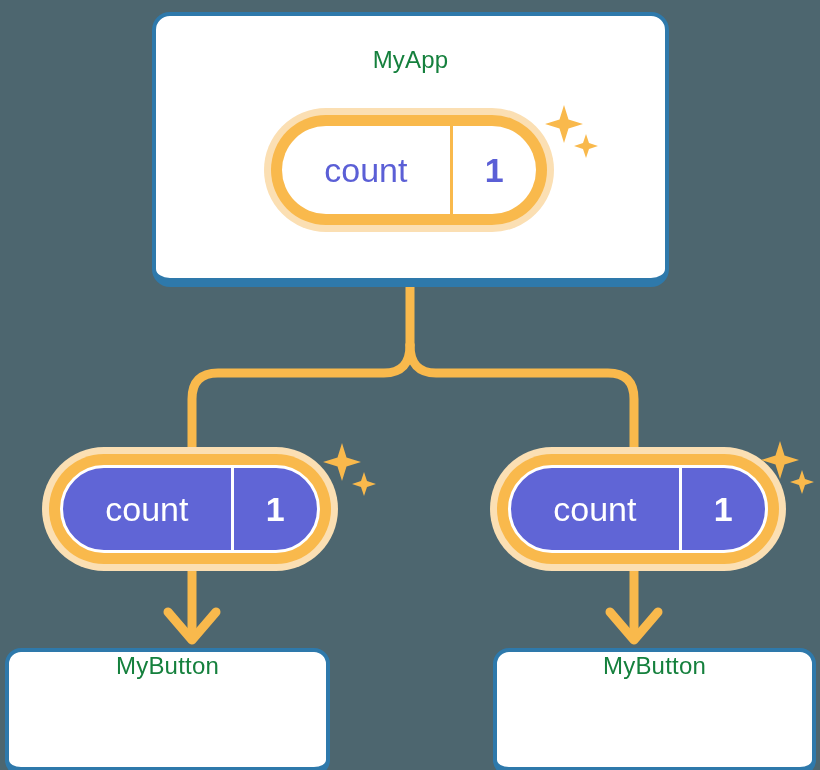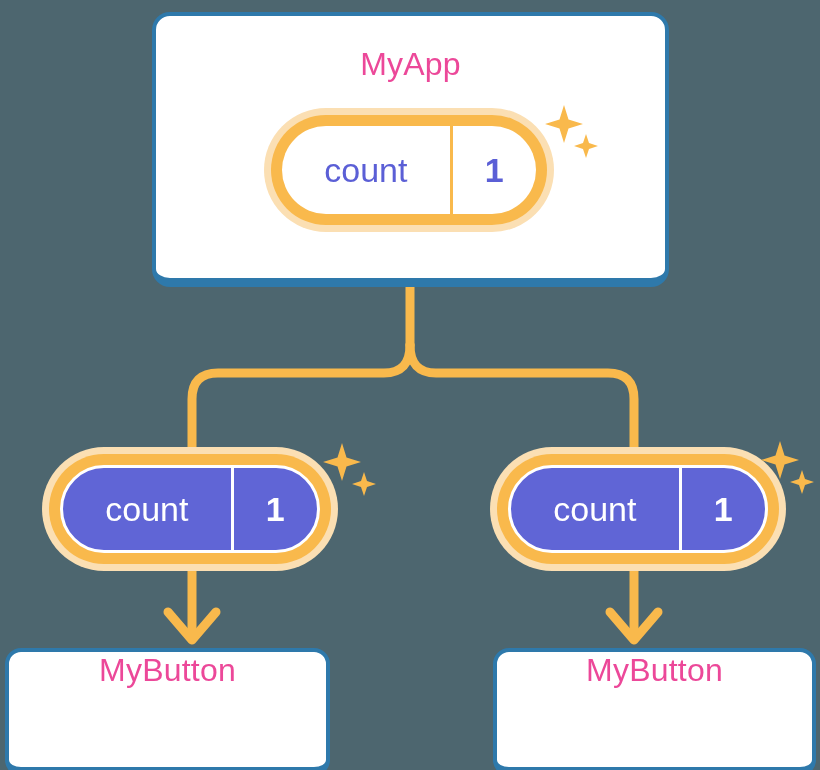--- a/index.html
+++ b/index.html
@@ -27,22 +27,22 @@
   
   .card {
     position: absolute;
     background: #ffffff;
     border: 4px solid #2e79ab;
     border-bottom-width: 9px;
     border-radius: 18px;
     box-sizing: border-box;
   }
   .card-title {
-    color: #ec4899;
-    font-size: 32px;
+    color: #15803d;
+    font-size: 24px;
     font-weight: 400;
     letter-spacing: .2px;
     text-align: center;
     white-space: nowrap;
   }
 
   #card-myapp {
     left: 152px; top: 12px;
     width: 517px; height: 275px;
   }

